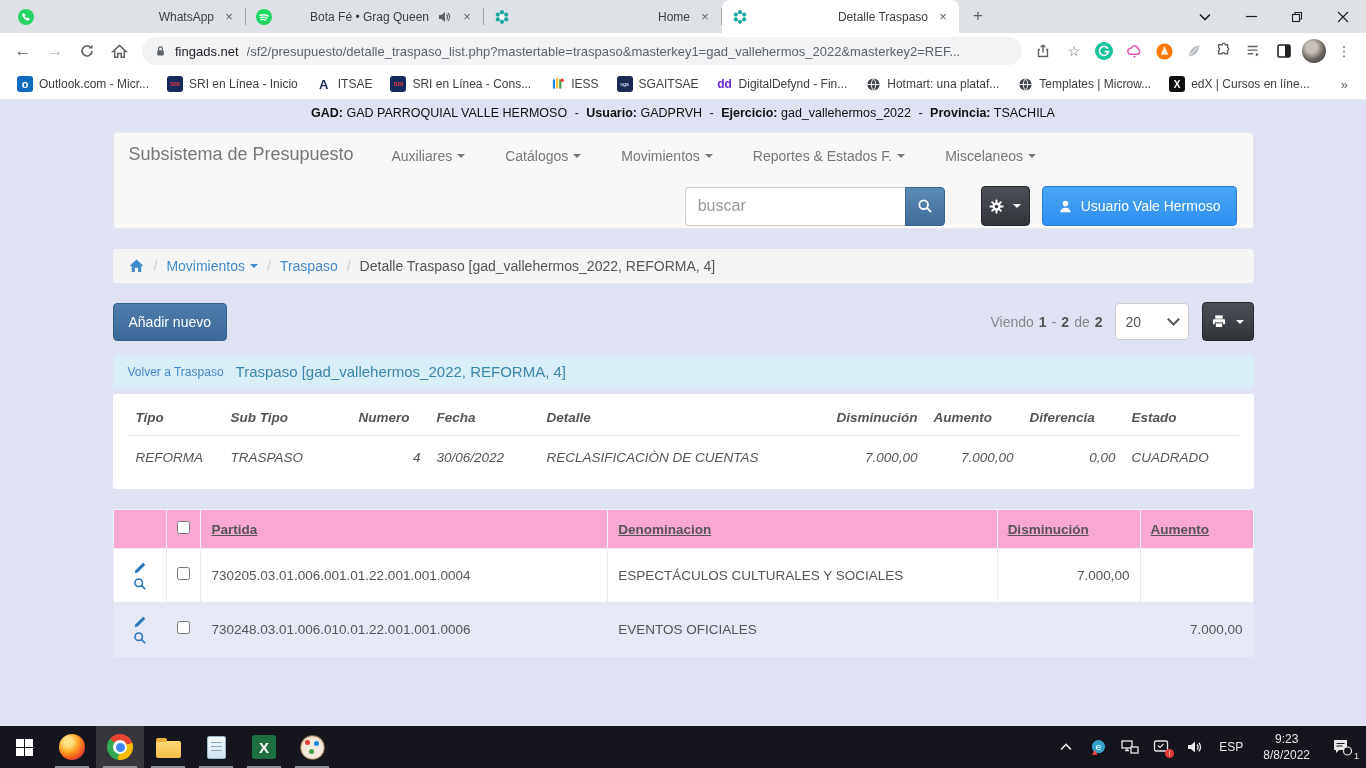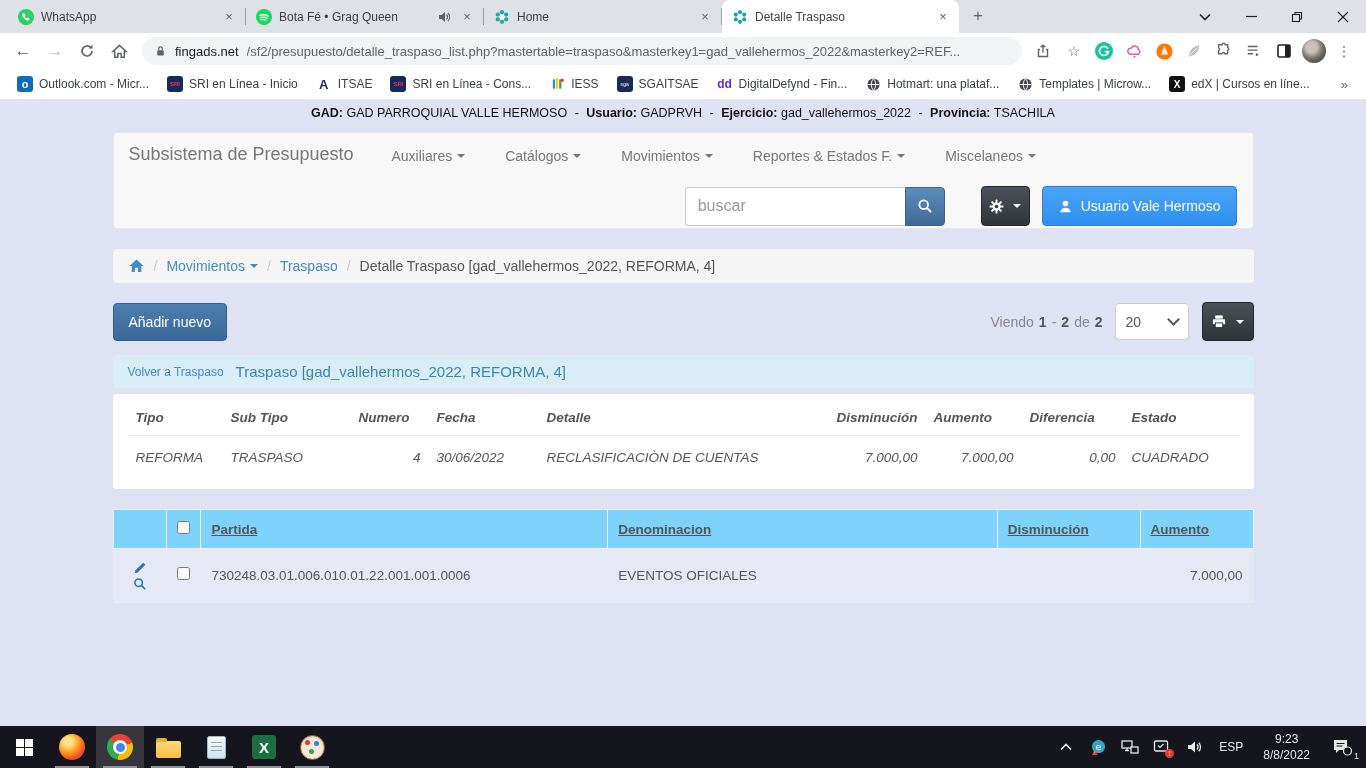--- a/index.html
+++ b/index.html
@@ -4,21 +4,21 @@
 <style>
   * { box-sizing: border-box; margin: 0; padding: 0; }
   html,body { width:1366px; height:768px; overflow:hidden; }
   body { font-family:"Liberation Sans", sans-serif; background:#dfe2f2; }
 
   
   .tabstrip { height:33px; background:#dee1e6; display:flex; align-items:flex-end; padding-left:8px; }
   .tab { width:237px; height:33px; display:flex; align-items:center; gap:7px; padding:0 8px 0 10px;
          font-size:12px; color:#3c4043; position:relative; cursor:default; }
   .tab.active { background:#fff; border-radius:8px 8px 0 0; }
-  .tab-title { flex:1; white-space:nowrap; overflow:hidden; text-overflow:ellipsis; }
+  .tab-title { flex:1; white-space:nowrap; overflow:hidden; text-overflow:ellipsis;text-align:right; }
   .tab-close { width:16px; height:16px; line-height:15px; text-align:center; border-radius:50%;
                font-size:13px; color:#5f6368; }
   .tab-sep { width:1px; height:17px; background:#9aa0a6; margin-bottom:8px; }
   .favicon16 { width:16px; height:16px; flex:0 0 16px; }
   .newtab { width:26px; height:26px; margin:0 0 3px 6px; border-radius:50%; text-align:center;
             line-height:24px; font-size:17px; color:#5f6368; }
   .caption-zone { margin-left:auto; display:flex; align-items:center; height:33px; }
   .cap-btn { width:46px; height:33px; display:flex; align-items:center; justify-content:center; color:#202124; font-size:13px; }
 
   .toolbar { height:36px; background:#fff; display:flex; align-items:center; padding:0 10px; gap:6px; }
@@ -96,21 +96,21 @@
   .master-card { margin-top:6px; background:#fff; border-radius:3px; padding:4px 15px 12px;font-style:italic; }
   table { border-collapse:collapse; width:100%; }
   .mtable { font-size:13.5px; color:#555; }
   .mtable th { font-weight:bold; text-align:left; padding:12px 8px 10px; border-bottom:1px solid #e7e7e7; }
   .mtable td { padding:14px 8px 12px; }
   .num { text-align:right; }
   .m-c0{width:95px} .m-c1{width:128px} .m-c2{width:78px} .m-c3{width:110px} .m-c4{width:290px}
   .m-c5{width:97px} .m-c6{width:96px} .m-c7{width:102px} .m-c8{padding-left:16px}
 
   .dtable { margin-top:20px; font-size:13.5px; color:#555; background:#fff; }
-  .dtable th { background:#7dd3fc; font-weight:bold; text-align:left; padding:11px 10px;
+  .dtable th { background:#f9a8d4; font-weight:bold; text-align:left; padding:11px 10px;
                border:1px solid #eef0f8; }
   .dtable th.sortable { text-decoration:underline; }
   .dtable td { padding:11px 10px; border:1px solid #e7eaf4; }
   .dtable tr.alt td { background:#e6e8f6; }
   .d-actions { width:54px; text-align:center; }
   .d-check { width:34px; text-align:center; }
   .d-partida { width:407px; }
   .d-denom { width:390px; }
   .d-dism { width:143px; }
   .d-aum { width:113px; }
@@ -534,20 +534,36 @@
           <tr>
             <th class="d-actions"></th>
             <th class="d-check"><input type="checkbox" style=""></th>
             <th class="d-partida sortable">Partida</th>
             <th class="d-denom sortable">Denominacion</th>
             <th class="d-dism num sortable">Disminución</th>
             <th class="d-aum num sortable">Aumento</th>
           </tr>
         </thead>
         <tbody>
+          <tr>
+            <td class="d-actions">
+              <svg class="row-ico" width="14" height="14" viewBox="0 0 16 16">
+                  <path d="M11.6 1.9l2.5 2.5-8.7 8.7-3.3.8.8-3.3z" fill="#2a76b9"></path>
+                </svg>
+              <svg class="row-ico" width="14" height="14" viewBox="0 0 16 16">
+                  <circle cx="6.5" cy="6.5" r="4.3" fill="none" stroke="#2a76b9" stroke-width="1.8"></circle>
+                  <path d="M9.8 9.8 14 14" stroke="#2a76b9" stroke-width="1.8"></path>
+                </svg>
+            </td>
+            <td class="d-check"><input type="checkbox" style=""></td>
+            <td>730205.03.01.006.001.01.22.001.001.0004</td>
+            <td>ESPECTÁCULOS CULTURALES Y SOCIALES</td>
+            <td class="num">7.000,00</td>
+            <td class="num"></td>
+          </tr>
           <tr class="alt">
             <td class="d-actions">
               <svg class="row-ico" width="14" height="14" viewBox="0 0 16 16">
                   <path d="M11.6 1.9l2.5 2.5-8.7 8.7-3.3.8.8-3.3z" fill="#2a76b9"></path>
                 </svg>
               <svg class="row-ico" width="14" height="14" viewBox="0 0 16 16">
                   <circle cx="6.5" cy="6.5" r="4.3" fill="none" stroke="#2a76b9" stroke-width="1.8"></circle>
                   <path d="M9.8 9.8 14 14" stroke="#2a76b9" stroke-width="1.8"></path>
                 </svg>
             </td>

